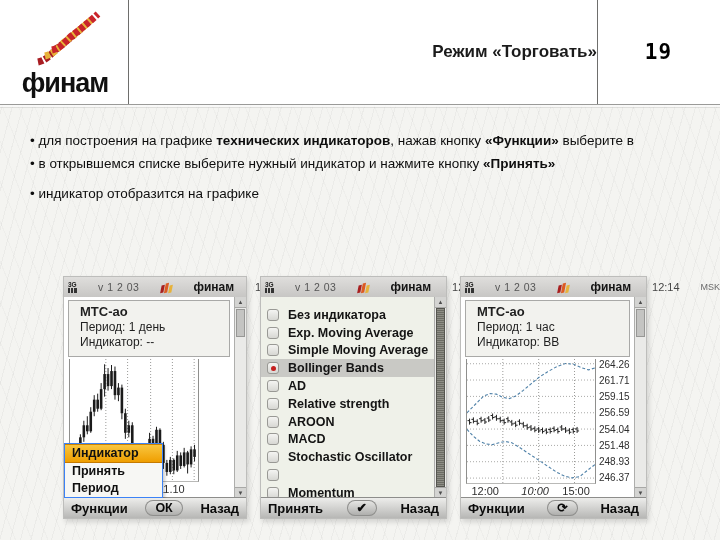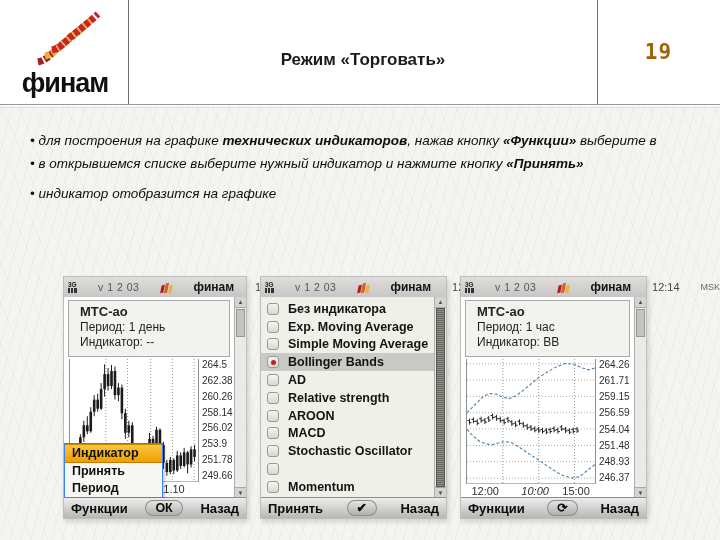--- a/index.html
+++ b/index.html
@@ -9,27 +9,27 @@
     background:
       repeating-linear-gradient(105deg, rgba(130,130,130,0) 0 9px, rgba(130,130,130,0.08) 9px 10px),
       repeating-linear-gradient(68deg, rgba(130,130,130,0) 0 14px, rgba(130,130,130,0.05) 14px 15px);}
   
   .header{position:absolute;top:0;left:0;width:720px;height:104px;background:#fff;z-index:2;
     border-bottom:1px solid #9a9a98;box-shadow:0 2px 0 rgba(255,255,255,.8),0 3px 0 rgba(160,160,160,.25);}
   .vline{position:absolute;top:0;height:104px;width:1px;background:#6e6e6c;}
   .vline.l{left:128px}.vline.r{left:597px}
   .logo{position:absolute;left:13px;top:4px;width:104px;text-align:center;}
   .logo-text{font-weight:bold;font-size:27px;color:#101010;letter-spacing:-1px;margin-top:-6px;}
-  .title-cell{position:absolute;left:129px;top:8px;width:468px;height:104px;display:flex;align-items:center;justify-content:center;}
+  .title-cell{position:absolute;left:129px;top:0;width:468px;height:104px;display:flex;align-items:center;justify-content:flex-end;}
   .title-cell div{font-size:17px;font-weight:bold;color:#1b1b1b;}
   .pagenum{position:absolute;left:597px;top:0;width:123px;height:104px;display:flex;align-items:center;justify-content:center;
-    font-family:"DejaVu Sans Mono",monospace;font-weight:bold;font-size:21px;color:#a16207;letter-spacing:1px;}
+    font-family:"DejaVu Sans Mono",monospace;font-weight:bold;font-size:21px;color:#000000;letter-spacing:1px;}
   
   .bullets{position:absolute;left:30px;top:132px;width:662px;font-size:13.5px;color:#0e0e0e;z-index:2;}
-  .bullet{line-height:1.3;font-style:italic;}
+  .bullet{line-height:1.3;}
   .bullet:nth-child(2){margin-top:5px;}
   .bullet:nth-child(3){margin-top:13px;}
   
   .phone{position:absolute;top:276px;height:241px;background:#fff;border:1px solid #bdbdbb;box-shadow:2px 3px 5px rgba(0,0,0,.14);z-index:2;}
   #phone1{left:63px;width:182px;}
   #phone2{left:260px;width:185px;}
   #phone3{left:460px;width:185px;}
   .statusbar{height:20px;background:linear-gradient(#dfdedc,#c7c6c4);border-bottom:1px solid #a6a6a4;
     display:flex;align-items:center;gap:21px;padding:0 4px;font-size:11px;color:#3d3d3d;white-space:nowrap;}
   .g3{display:inline-block;width:11px;line-height:0;}
@@ -65,21 +65,21 @@
   .ylabels{position:absolute;top:0;}
   .ylabels span{position:absolute;left:3px;font-size:10px;color:#2e2e2e;white-space:nowrap;}
   .xlabels{position:absolute;left:0;height:15px;}
   .xlabels span{position:absolute;font-size:11px;color:#2e2e2e;transform:translateX(-50%);white-space:nowrap;}
   
   .popupmenu{position:absolute;left:0;bottom:0;width:97px;z-index:6;background:#f7f7f4;
     border:1px solid #3b82f6;box-shadow:2px 2px 3px rgba(0,0,0,.2);}
   .menuitem{height:17px;line-height:17px;padding-left:7px;font-weight:bold;font-size:12.5px;color:#101010;}
   .menuitem.hl{background:linear-gradient(#f9c63f,#ef9e00);border-top:1px solid #cd8300;border-bottom:1px solid #c57a00;}
   
-  .list{position:absolute;top:0;bottom:0;left:0;right:11px;background:#eff1e9;padding-top:3px;}
+  .list{position:absolute;top:0;bottom:0;left:0;right:11px;background:#eff1e9;padding-top:9px;}
   .lrow{height:17.8px;display:flex;align-items:center;gap:9px;padding-left:6px;
     font-weight:bold;font-size:12.5px;color:#141414;white-space:nowrap;}
   .lrow.sel{background:#c9c9c5;}
   .radio{flex:0 0 auto;width:10px;height:10px;border-radius:3px;border:1px solid #999995;
     background:linear-gradient(#f4f4f2,#d7d7d3);position:relative;}
   .lrow.sel .radio::after{content:"";position:absolute;left:2.5px;top:2.5px;width:5px;height:5px;border-radius:50%;background:#c41f1f;}
   
   .softkeys{position:absolute;bottom:0;left:0;right:0;height:20px;background:linear-gradient(#ededeb,#b7b7b5);
     border-top:1px solid #8d8d8b;display:flex;align-items:center;justify-content:space-between;
     padding:0 7px;font-weight:bold;font-size:13px;color:#0b0b0b;}
@@ -209,30 +209,20 @@
             <rect x="109.40270270270271" y="96.395061728395" width="2.6" height="10.543209876543258" fill="#1b1b1b"></rect>
             <line x1="114.16216216216216" y1="88.86419753086413" x2="114.16216216216216" y2="108.44444444444434" stroke="#1b1b1b" stroke-width="1"></line>
             <rect x="112.86216216216216" y="93.38271604938262" width="2.6" height="13.555555555555642" fill="#1b1b1b"></rect>
             <line x1="117.62162162162163" y1="91.87654320987652" x2="117.62162162162163" y2="114.46913580246913" stroke="#1b1b1b" stroke-width="1"></line>
             <rect x="116.32162162162163" y="93.38271604938262" width="2.6" height="12.04938271604955" fill="#1b1b1b"></rect>
             <line x1="121.0810810810811" y1="87.35802469135805" x2="121.0810810810811" y2="108.44444444444434" stroke="#1b1b1b" stroke-width="1"></line>
             <rect x="119.7810810810811" y="90.37037037037044" width="2.6" height="15.061728395061735" fill="#1b1b1b"></rect>
             <line x1="124.54054054054055" y1="85.85185185185175" x2="124.54054054054055" y2="102.41975308641979" stroke="#1b1b1b" stroke-width="1"></line>
             <rect x="123.24054054054055" y="90.37037037037044" width="2.6" height="7.53086419753086" fill="#1b1b1b"></rect>
           </svg>
-          <div class="ylabels" style="left: 130px; width: 33px; height: 122px;">
-            <span style="top: 0px;">264.5</span>
-            <span style="top: 15.8571px;">262.38</span>
-            <span style="top: 31.7143px;">260.26</span>
-            <span style="top: 47.5714px;">258.14</span>
-            <span style="top: 63.4286px;">256.02</span>
-            <span style="top: 79.2857px;">253.9</span>
-            <span style="top: 95.1429px;">251.78</span>
-            <span style="top: 111px;">249.66</span>
-          </div>
           <div class="xlabels" style="top: 124px; width: 128px;">
             <span style="left: 72.96px;">1</span>
             <span style="left: 102.4px;">11.10</span>
           </div>
         </div>
       <div class="popupmenu" id="menu1">
           <div class="menuitem hl">Индикатор</div>
           <div class="menuitem">Принять</div>
           <div class="menuitem">Период</div>
         </div>

